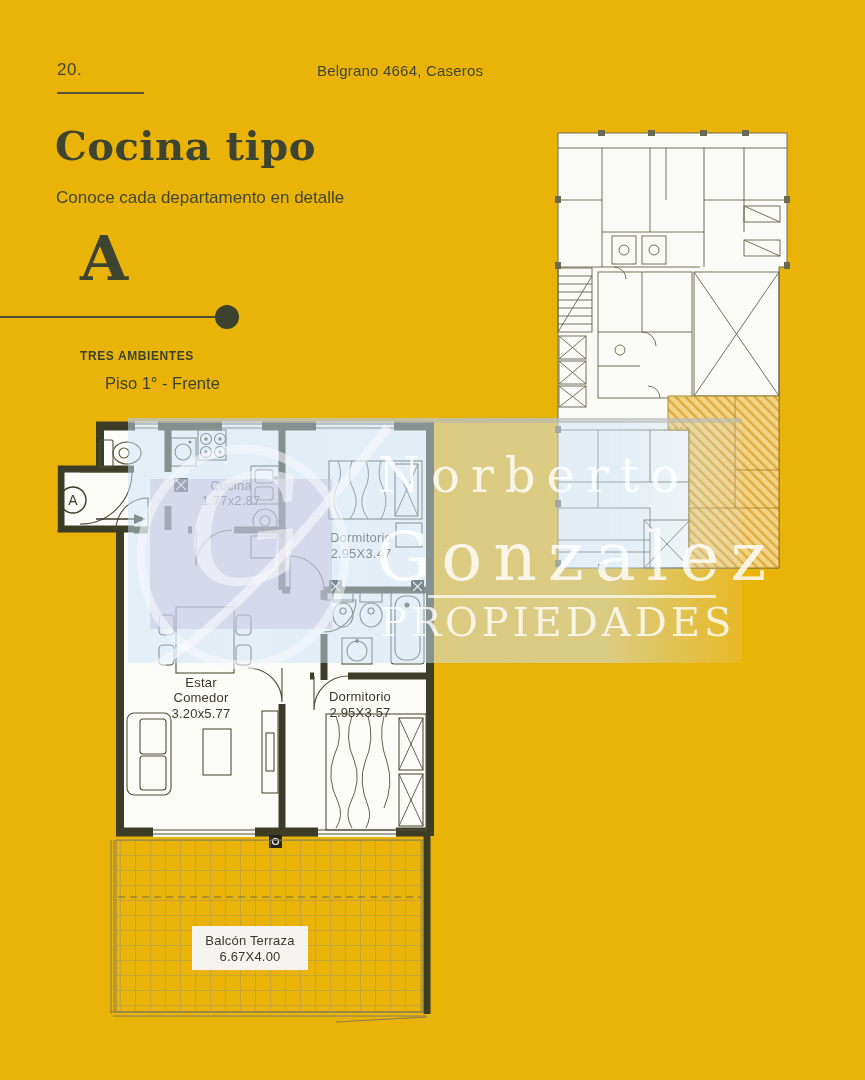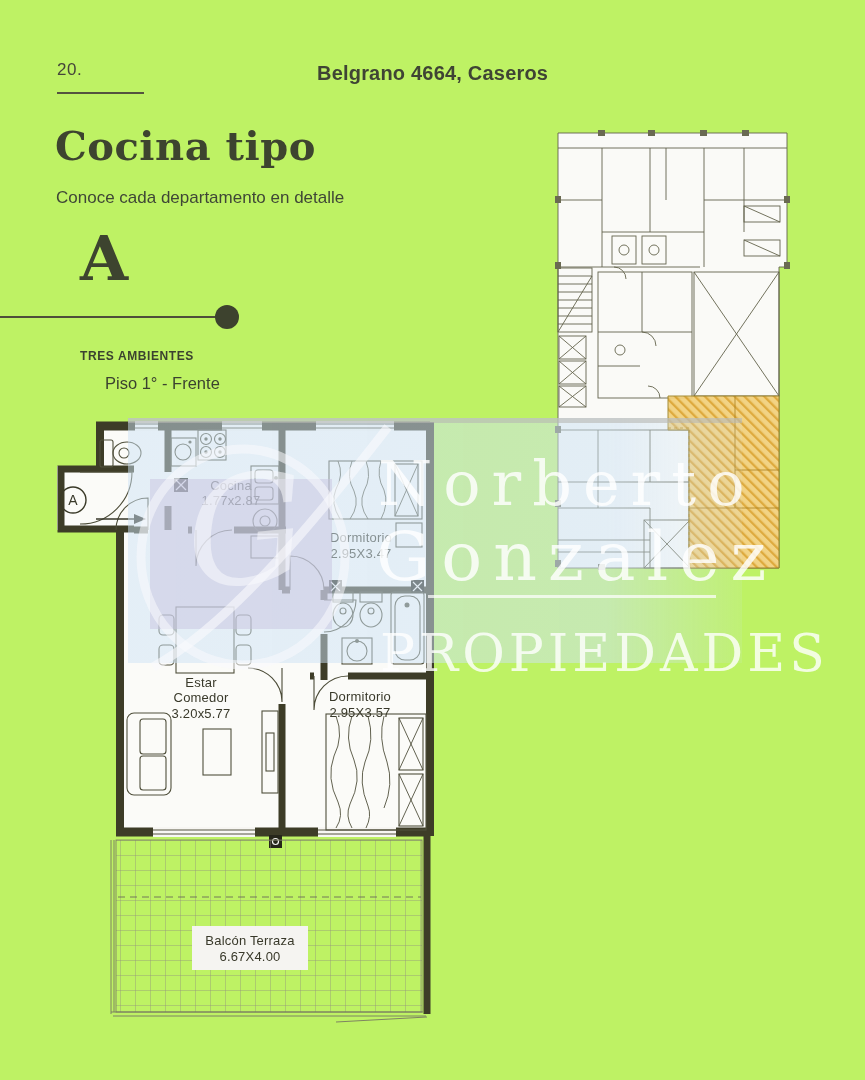--- a/index.html
+++ b/index.html
@@ -1,27 +1,27 @@
 <!DOCTYPE html>
 <html><head>
 <meta charset="utf-8">
 <style>
   html,body { margin:0; padding:0; background:#e8e7e4; }
   .page {
     position:relative; width:865px; height:1080px; margin:0 auto;
-    background:#bef264; overflow:hidden;
+    background:#eab308; overflow:hidden;
     font-family:"Liberation Sans", sans-serif; color:#3d422f;
   }
   .plan-layer { position:absolute; left:0; top:0; width:865px; height:1080px; z-index:1; }
   .plan-layer text { font-family:"Liberation Sans", sans-serif; font-size:13px; fill:#39392a; text-anchor:middle; letter-spacing:0.2px; }
   .plan-layer text.entrance-label { font-size:14px; }
 
   .page-number { position:absolute; left:57px; top:60px; font-size:17px; color:#45453a; letter-spacing:0.5px; z-index:2; }
   .page-number-rule { position:absolute; left:57px; top:92px; width:87px; height:2px; background:#54543f; z-index:2; }
-  .address { position:absolute; left:317px; top:62px; font-size:20px; font-weight:bold; color:#3f4434; letter-spacing:0.2px; z-index:2; }
+  .address { position:absolute; left:317px; top:62px; font-size:15px; font-weight:normal; color:#3f4434; letter-spacing:0.2px; z-index:2; }
   .title { position:absolute; left:55px; top:122px; margin:0; font-family:"DejaVu Serif", serif; font-weight:bold; font-size:40px; color:#3d442f; letter-spacing:0.5px; z-index:2; }
   .subtitle { position:absolute; left:56px; top:188px; font-size:17px; color:#3f4636; z-index:2; }
   .unit-letter { position:absolute; left:80px; top:228px; font-family:"DejaVu Serif", serif; font-weight:bold; font-size:62px; line-height:1; color:#3d442f; z-index:2; }
   .divider-line { position:absolute; left:0; top:316px; width:220px; height:2px; background:#4e4e3a; z-index:2; }
   .divider-dot { position:absolute; left:215px; top:305px; width:24px; height:24px; border-radius:50%; background:#3d422e; z-index:2; }
   .unit-type { position:absolute; left:80px; top:349px; font-size:12px; font-weight:bold; color:#3b422f; letter-spacing:0.6px; z-index:2; }
   .unit-floor { position:absolute; left:80px; top:374px; font-size:16.5px; color:#3b422f; z-index:2;margin-left:25px; }
 
   .watermark {
     position:absolute; left:128px; top:418px; width:614px; height:240px; z-index:3;
@@ -29,24 +29,24 @@
     background:linear-gradient(90deg, rgba(205,226,244,0.50) 0%, rgba(205,226,244,0.52) 78%, rgba(205,226,244,0.12) 100%);
     pointer-events:none; overflow:visible;
   }
   .wm-monogram-box { position:absolute; left:22px; top:56px; width:182px; height:150px; background:rgba(200,196,224,0.5); }
   .wm-swirl { position:absolute; left:-45px; top:-14px; width:320px; height:268px; }
   .wm-monogram {
     position:absolute; left:58px; top:26px; font-family:"DejaVu Serif", serif; font-style:italic;
     font-size:150px; line-height:1.1; color:rgba(250,250,253,0.55); transform:rotate(-6deg);
   }
   .wm-line1, .wm-line2 { position:absolute; font-family:"DejaVu Serif", serif; color:rgba(255,255,255,0.82); white-space:nowrap; }
-  .wm-line1 { left:250px; top:24px; font-size:62px; letter-spacing:11px; }
+  .wm-line1 { left:250px; top:24px; font-size:48px; letter-spacing:11px; }
   .wm-line2 { left:248px; top:94px; font-size:68px; letter-spacing:11px; }
   .wm-rule  { position:absolute; left:300px; top:172px; width:288px; height:3px; background:rgba(255,255,255,0.7); }
-  .wm-line3 { position:absolute; left:252px; top:200px; font-family:"DejaVu Serif", serif; font-size:52px; letter-spacing:4px; color:rgba(255,255,255,0.8); white-space:nowrap; }
+  .wm-line3 { position:absolute; left:252px; top:176px; font-family:"DejaVu Serif", serif; font-size:40px; letter-spacing:4px; color:rgba(255,255,255,0.8); white-space:nowrap; }
 </style>
 </head>
 <body>
 
 <div class="page">
 
   <div class="page-number">20.</div>
   <div class="page-number-rule"></div>
   <div class="address">Belgrano 4664, Caseros</div>
   <h1 class="title">Cocina tipo</h1>

